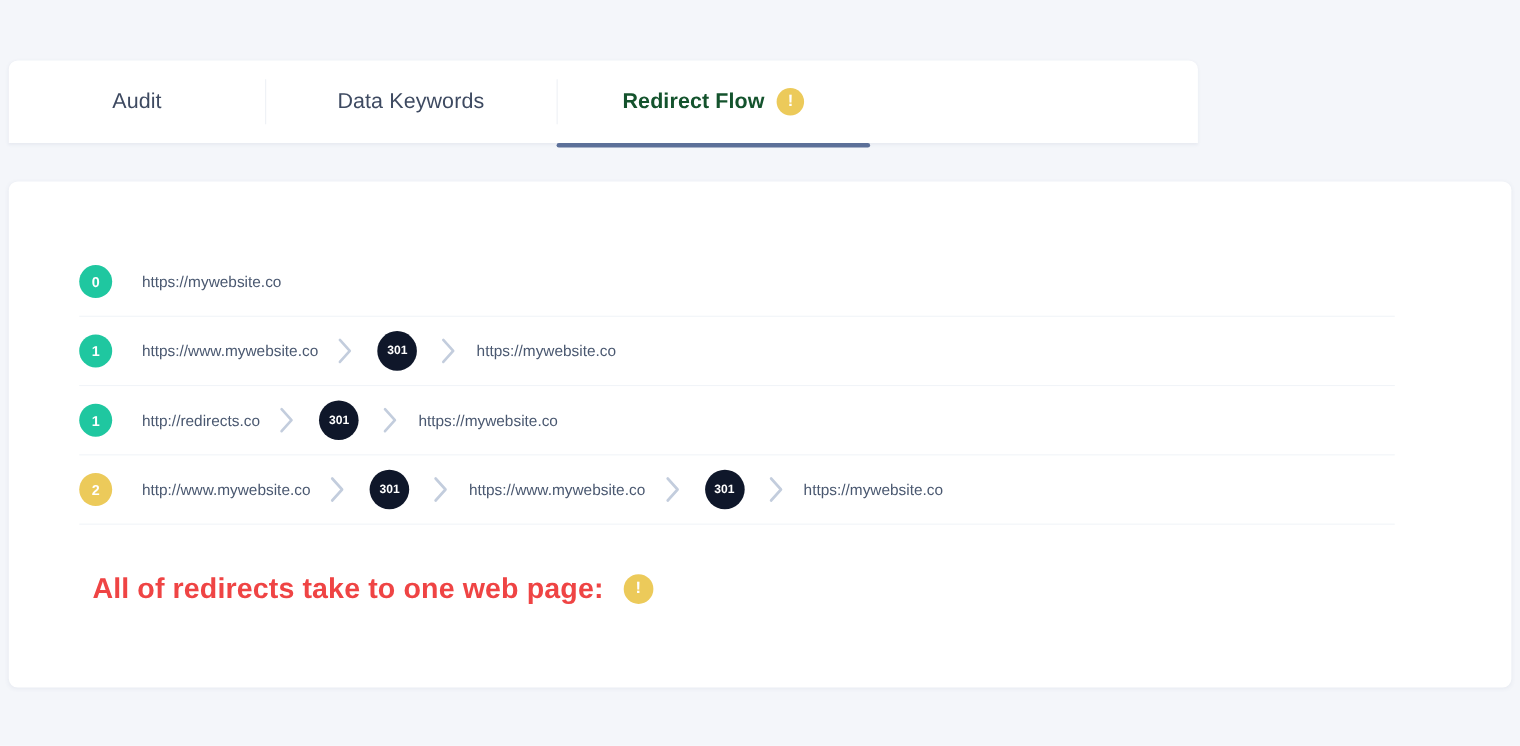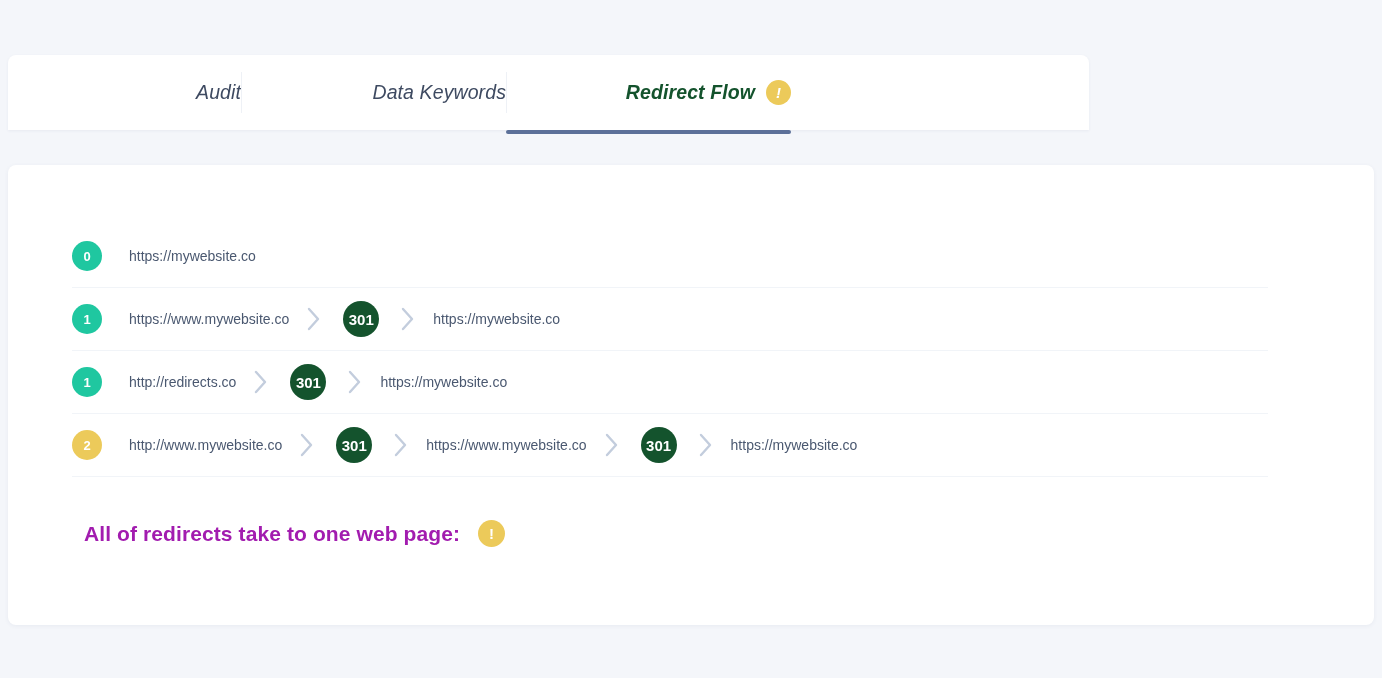--- a/index.html
+++ b/index.html
@@ -26,25 +26,24 @@
     border-radius: 8px 8px 0 0;
     box-shadow: 0 1px 3px rgba(72, 92, 130, 0.07);
     display: flex;
     align-items: stretch;
   }
   .tab {
     flex: 0 0 auto;
     position: relative;
     display: flex;
     align-items: center;
-    justify-content: flex-end;
+    justify-content: center;
     gap: 11px;
     cursor: pointer;
     box-sizing: border-box;
-    font-style: italic;
   }
   .tab-0 { width: 233px; }
   .tab-1 { width: 265px; }
   .tab-2 { width: 285px; }
   .tab-3 { width: 296px; }
 
   .tab + .tab::before {
     content: "";
     position: absolute;
     left: 0;
@@ -156,42 +155,42 @@
     width: 34px;
     height: 34px;
     margin: 0 8px;
   }
   .chevron svg { display: block; }
 
   .code-badge {
     width: 36px;
     height: 36px;
     border-radius: 50%;
-    background: #14532d;
+    background: #0f172a;
     color: #ffffff;
-    font-size: 15px;
+    font-size: 11px;
     font-weight: bold;
     display: flex;
     align-items: center;
     justify-content: center;
     flex: 0 0 auto;
     margin: 0 4px;
   }
 
   .summary {
     position: absolute;
     left: 76px;
     top: 355px;
     display: flex;
     align-items: center;
     gap: 18px;
   }
   .summary-text {
-    font-size: 21px;
-    color: #a21caf;
+    font-size: 26px;
+    color: #ef4444;
     font-weight: bold;
     letter-spacing: 0.1px;
     white-space: nowrap;
   }
 </style>
 </head>
 <body>
 
 <div class="tabbar">
     <div class="tab tab-0">

